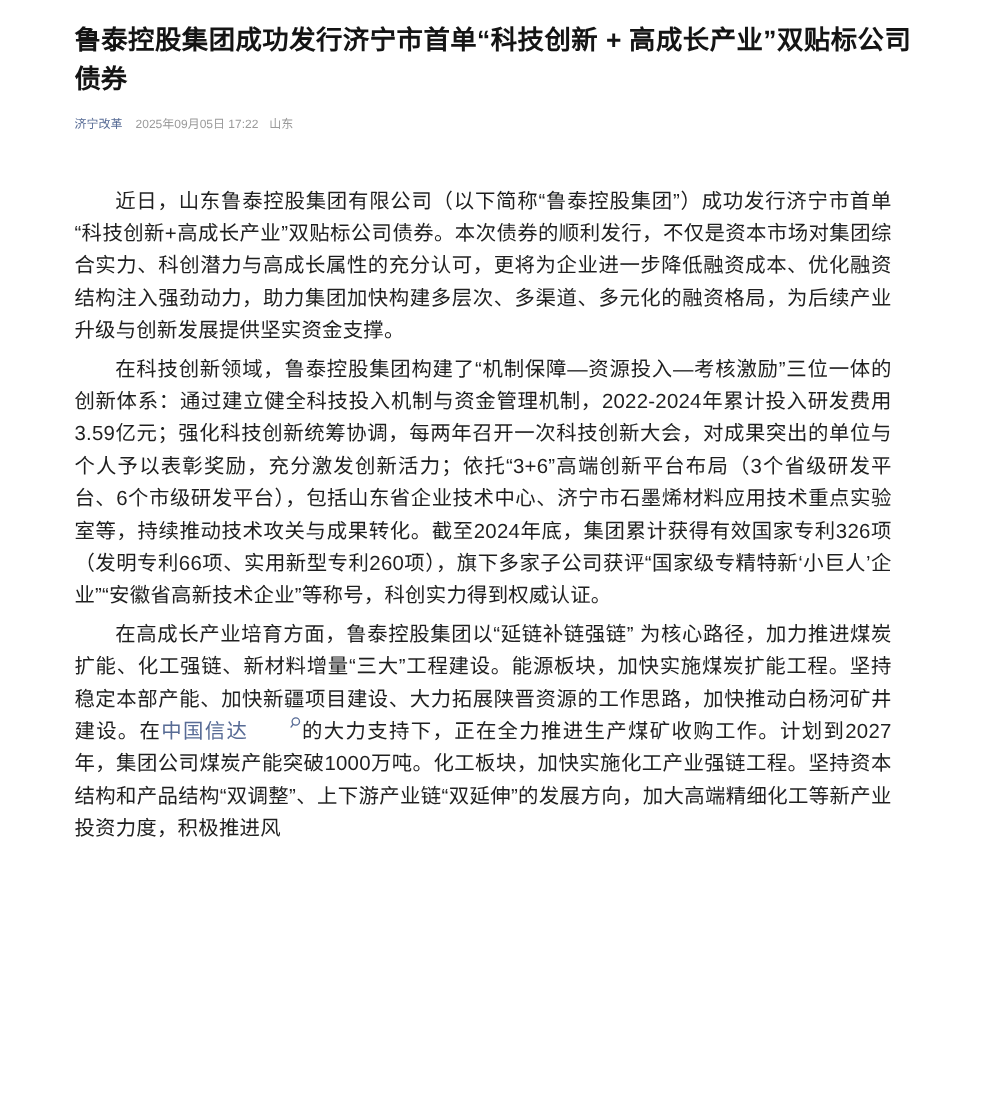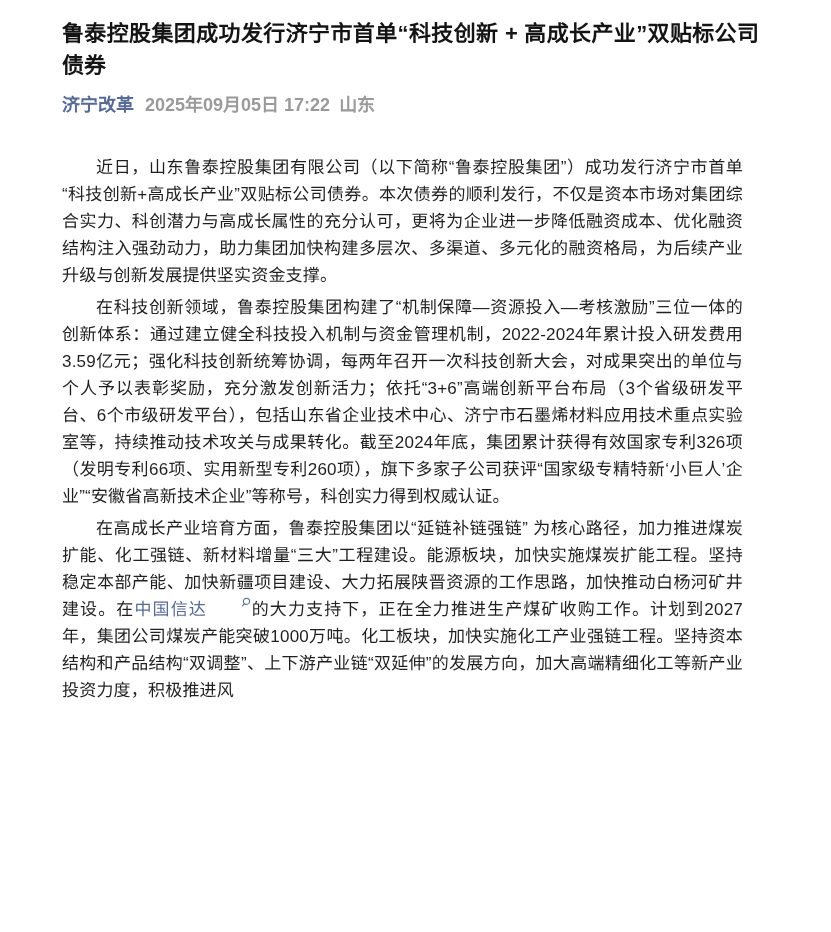--- a/index.html
+++ b/index.html
@@ -23,25 +23,24 @@
   .article-title {
     margin: 0;
     font-size: 22px;
     line-height: 32px;
     font-weight: 700;
     color: #141414;
     text-align: justify;
   }
   .meta-row {
     margin-top: 13px;
-    font-size: 18px;
+    font-size: 10px;
     line-height: 20px;
     color: #9a9a9a;
     white-space: nowrap;
-    font-weight: bold;
   }
   .account-link {
     color: #576b95;
     text-decoration: none;
     margin-right: 11px;
     cursor: pointer;
   }
   .meta-date {
     margin-right: 9px;
   }

